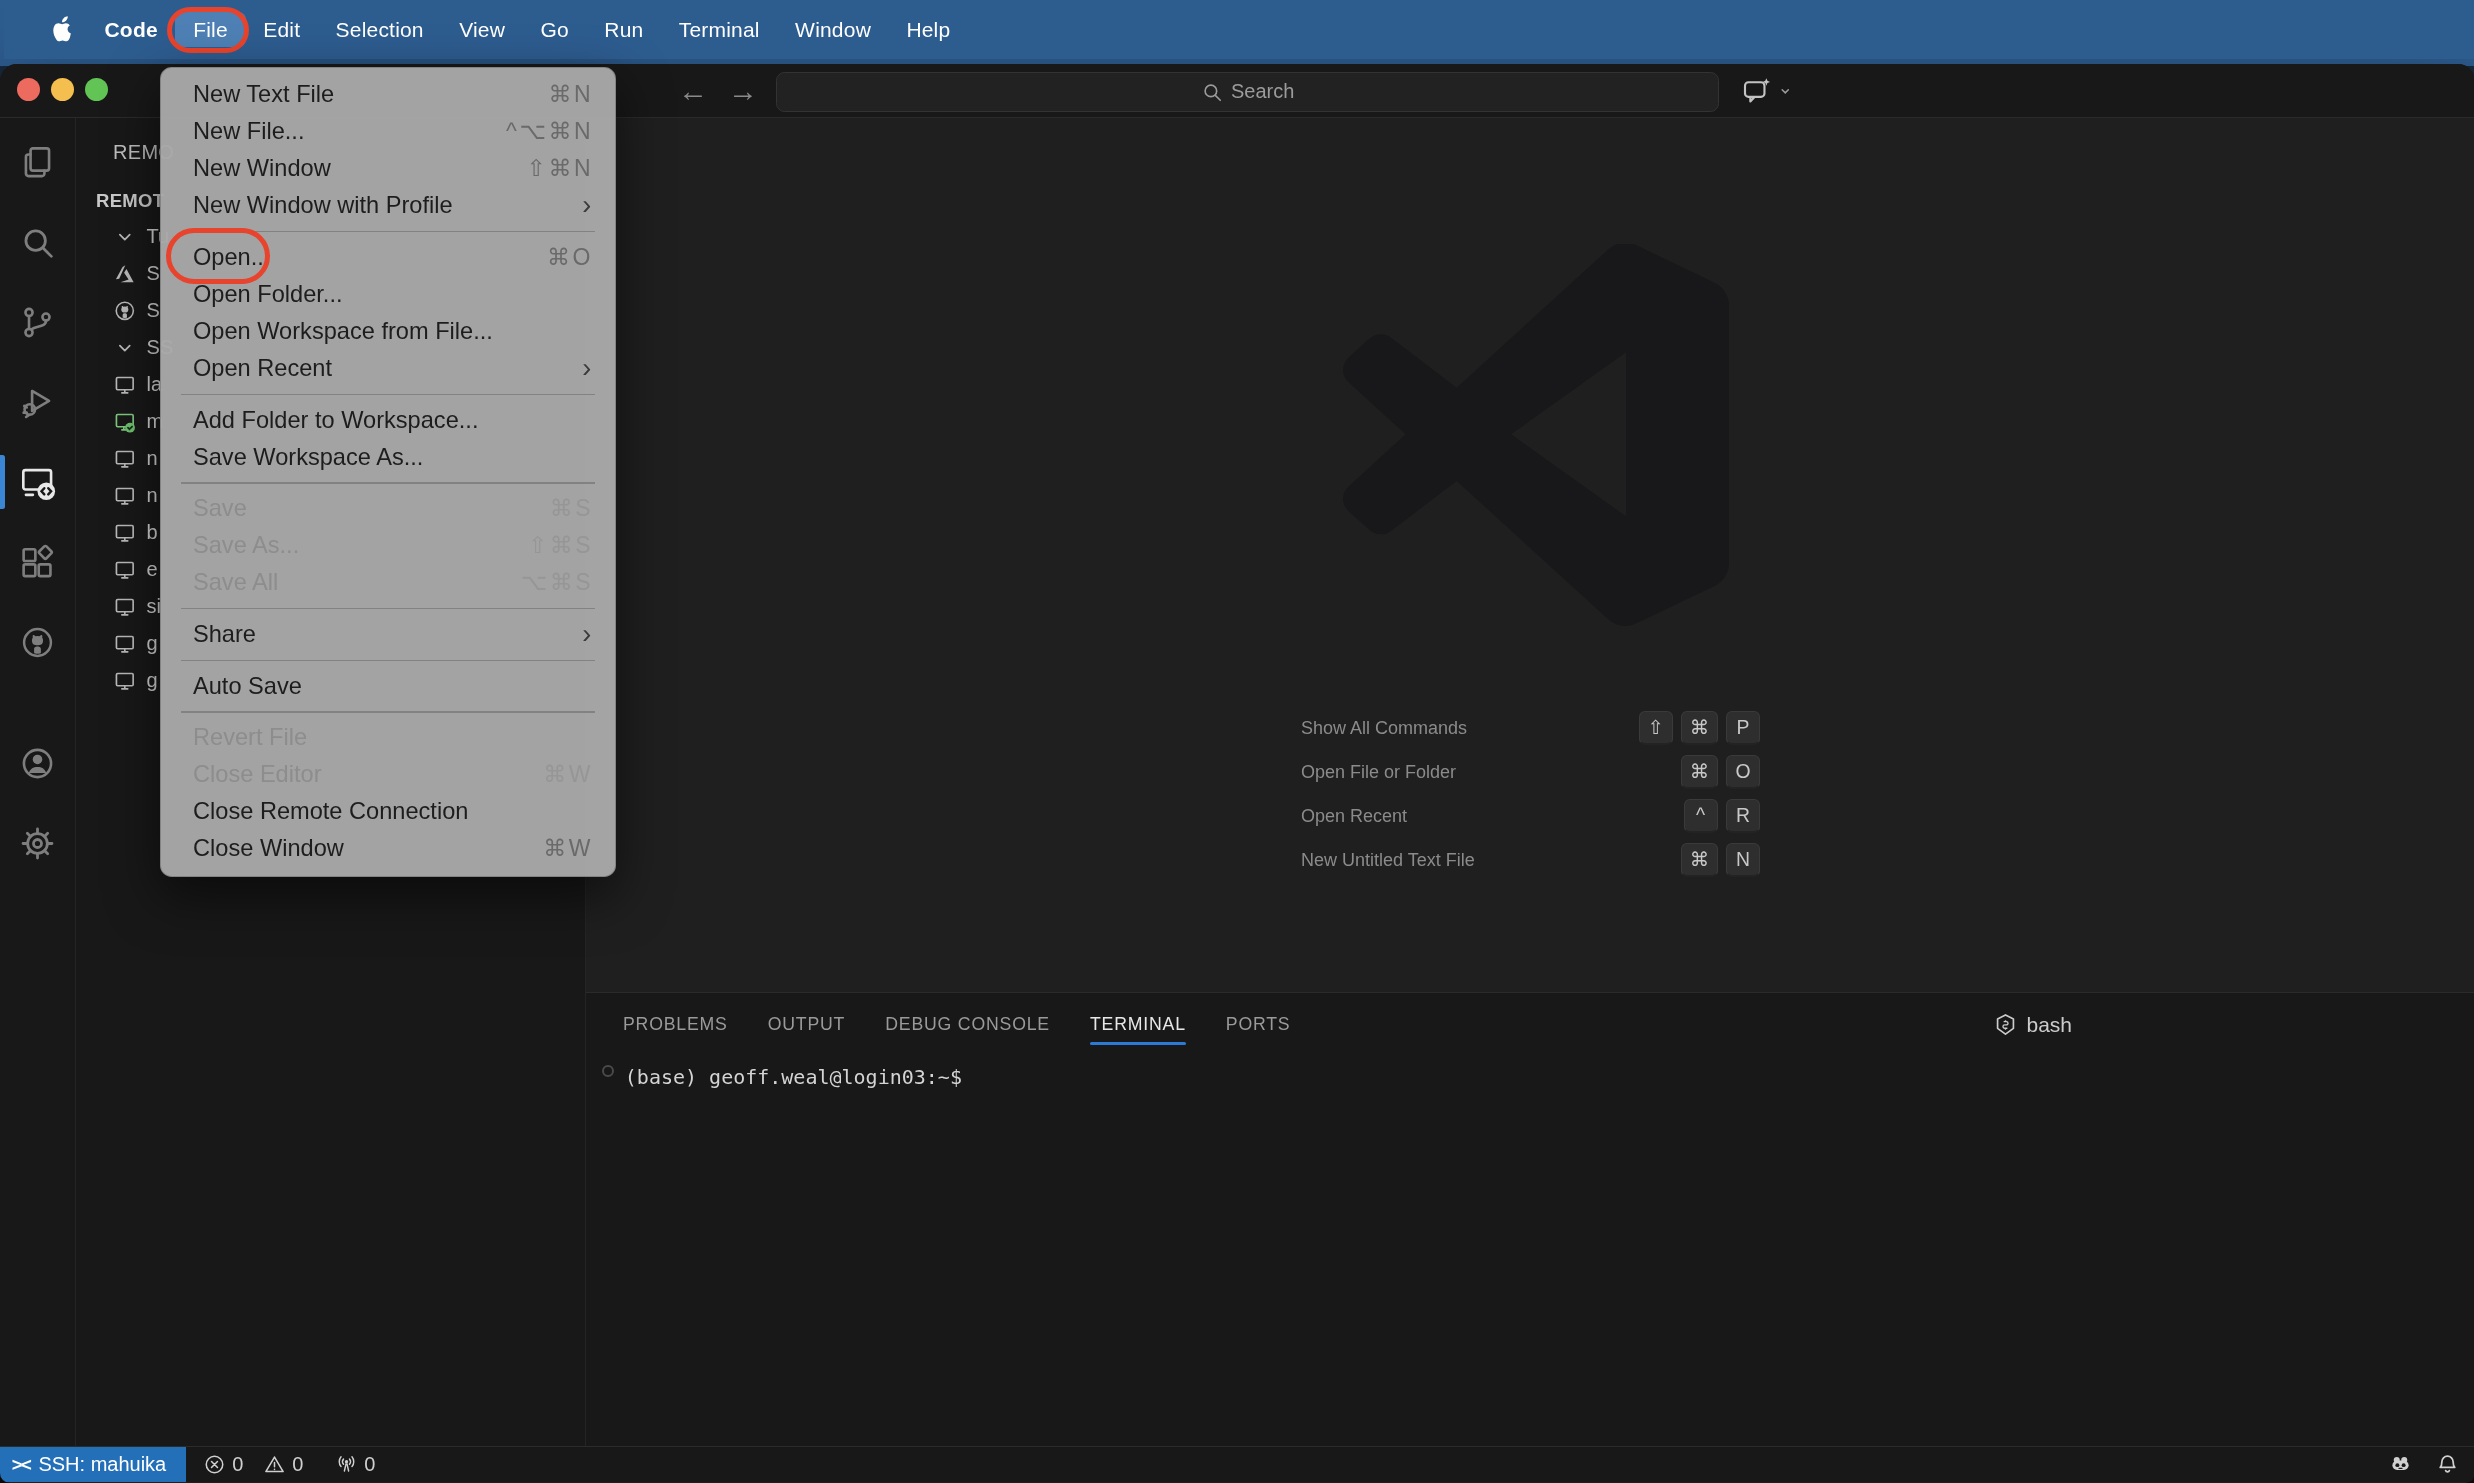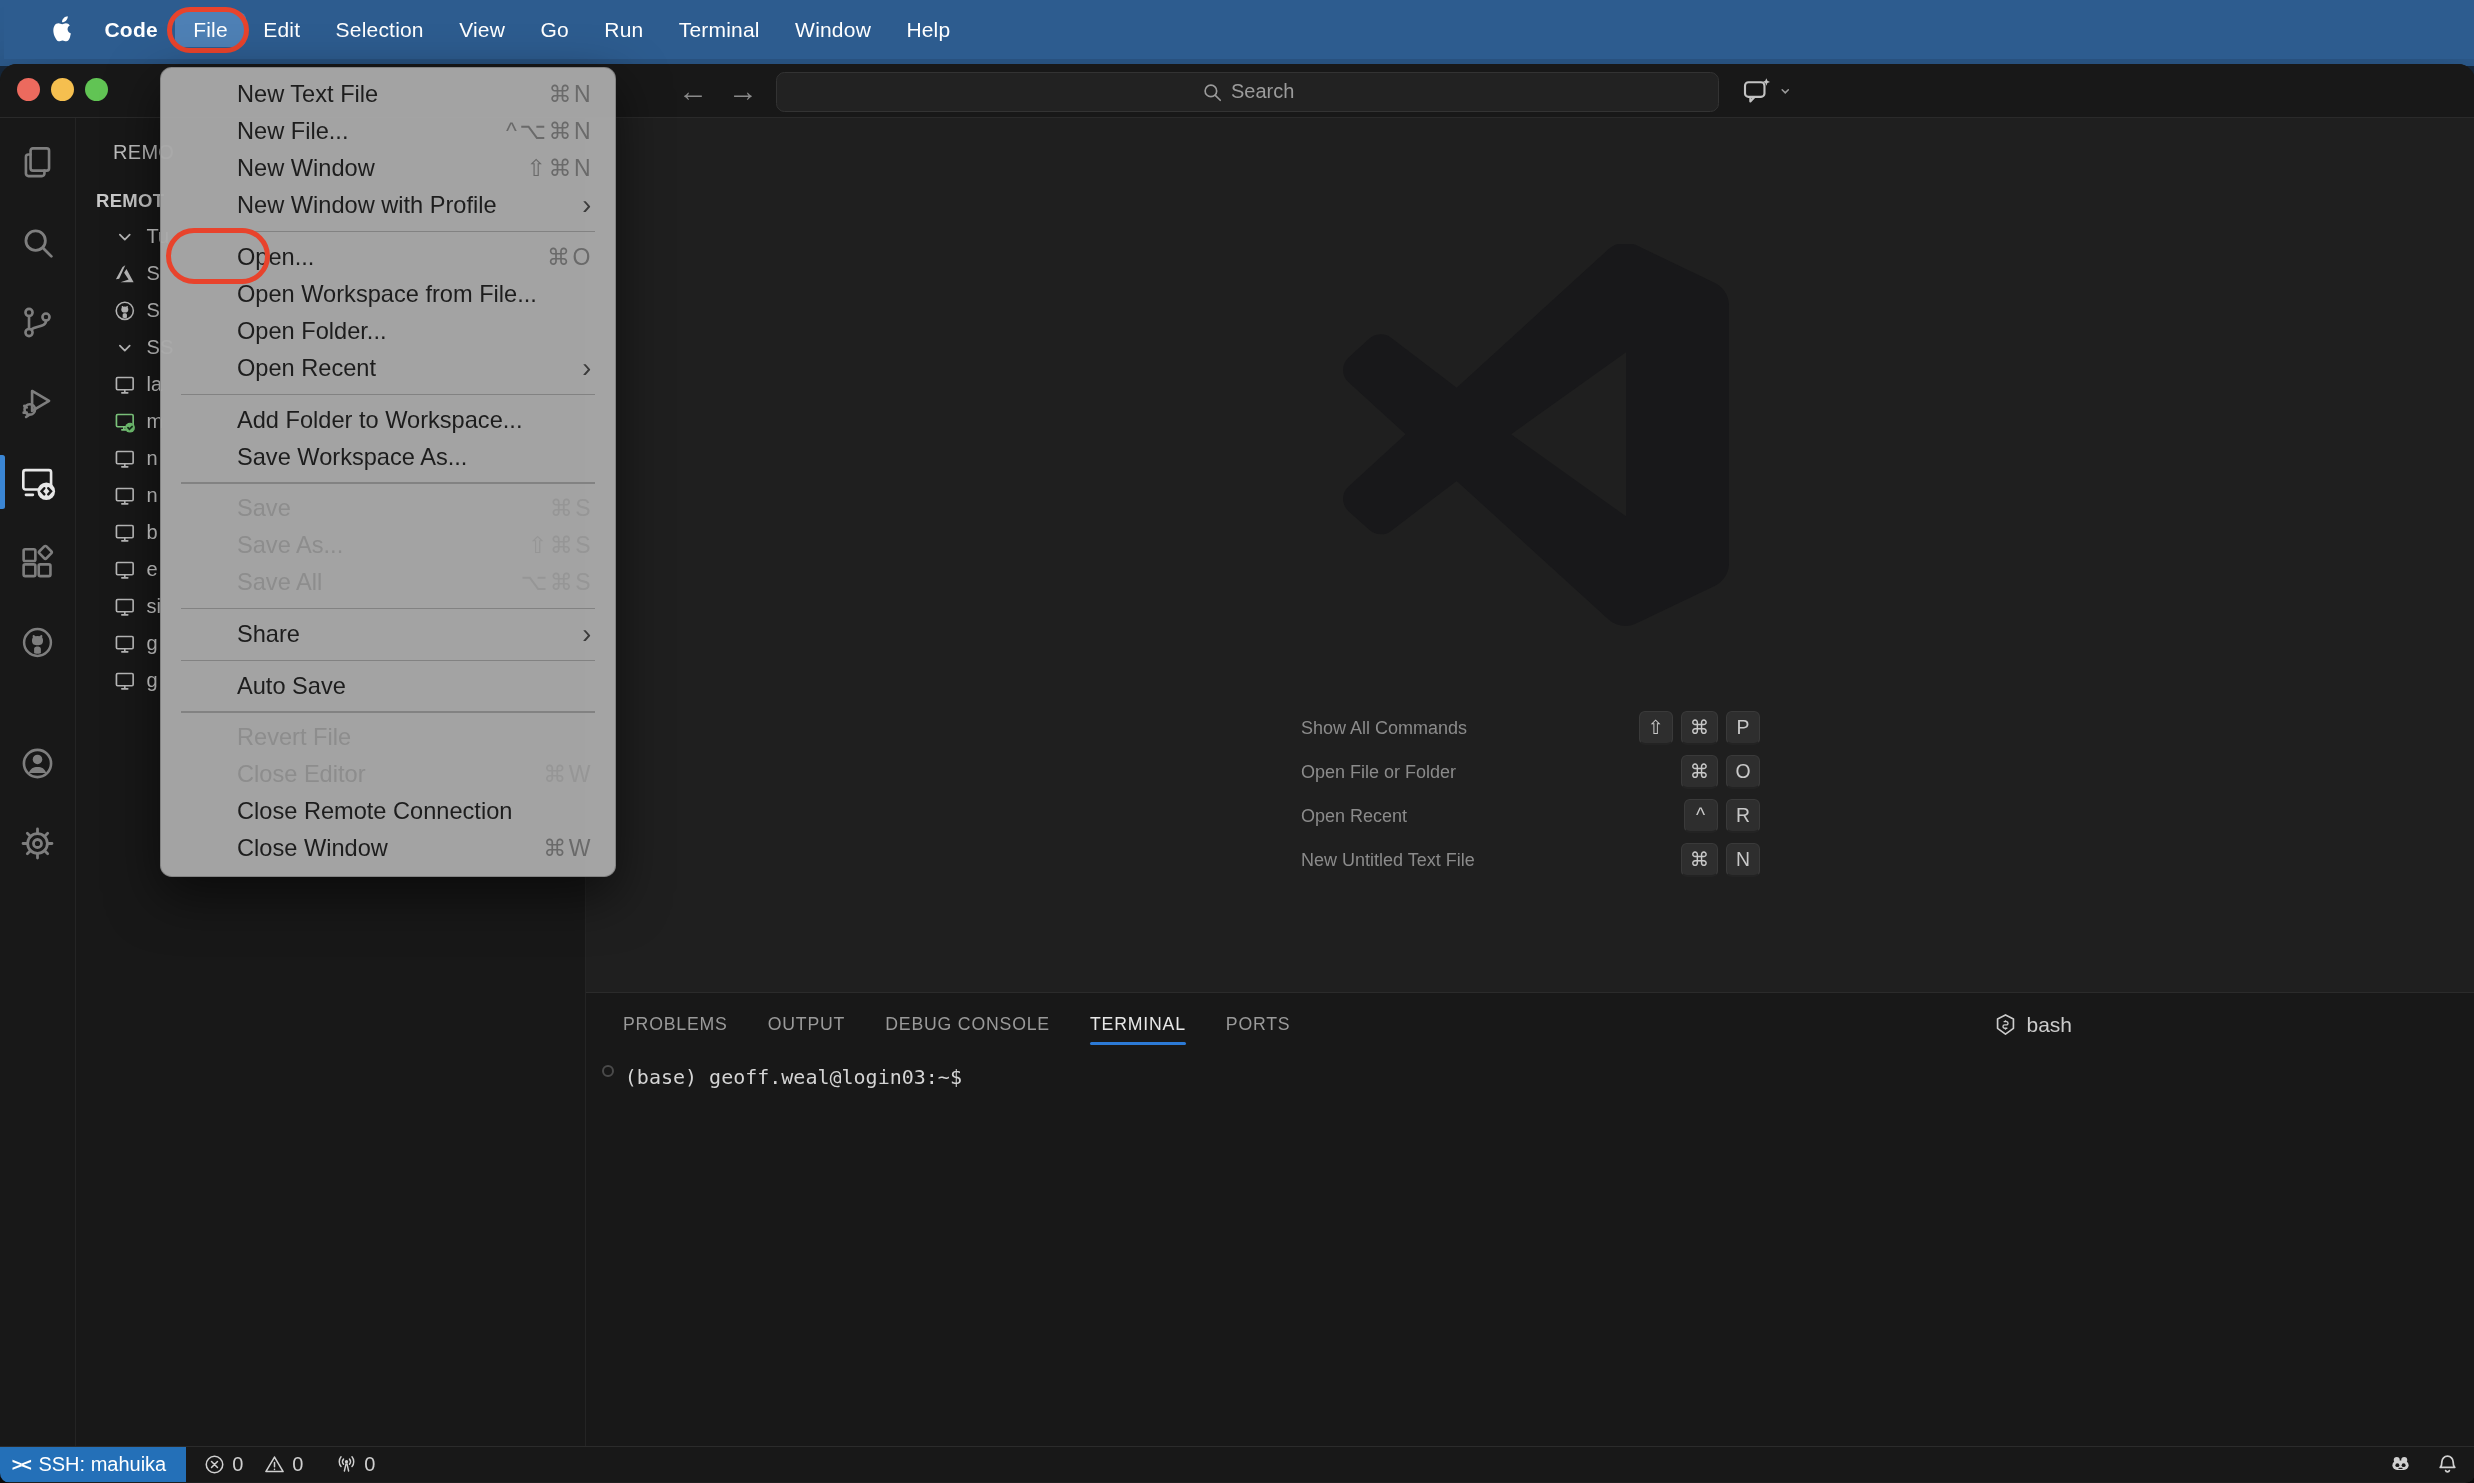--- a/index.html
+++ b/index.html
@@ -121,21 +121,21 @@
   .sb-right .icon { width:25px; height:25px; color:#d0d0d0; }
 
   
   .filemenu {
     position:absolute; left:160px; top:67px; width:456px; z-index:40;
     background:rgba(168,168,168,.97); border:0.8px solid rgba(110,110,110,.6);
     border-radius:11.8px; padding:8.4px 0;
     box-shadow:0 18.5px 51px rgba(0,0,0,.55);
   }
   .fm-item { height:37px; padding:0 22px 0 32px; display:flex; align-items:center; font-size:23.6px; color:#1d1d1d; }
-  .fm-label { flex:1; white-space:nowrap;margin-left:44px; }
+  .fm-label { flex:1; white-space:nowrap; }
   .fm-shortcut { color:#6a6a6a; font-size:23px; letter-spacing:2.5px; white-space:nowrap; }
   .fm-chevron { display:none; color:#3a3a3a; font-size:27px; line-height:1; margin-right:1.7px; }
   .fm-item.submenu .fm-chevron { display:block; }
   .fm-item.disabled { color:#8d8d8d; }
   .fm-item.disabled .fm-shortcut { color:#969696; }
   .fm-item.separator { height:auto; padding:6.7px 20px; }
   .fm-item.separator::before { content:""; display:block; width:100%; height:1.3px; background:rgba(70,70,70,.35); }
 </style>
 </head>
 <body>
@@ -597,26 +597,26 @@
       
       
       
     </div>
     <div class="fm-item">
       <span class="fm-label">Open...</span>
       <span class="fm-shortcut">⌘O</span>
 
     </div>
     <div class="fm-item">
+      <span class="fm-label">Open Folder...</span>
+      <span class="fm-shortcut"></span>
+
+    </div>
+    <div class="fm-item">
       <span class="fm-label">Open Workspace from File...</span>
-      <span class="fm-shortcut"></span>
-
-    </div>
-    <div class="fm-item">
-      <span class="fm-label">Open Folder...</span>
       <span class="fm-shortcut"></span>
 
     </div>
     <div class="fm-item submenu">
       <span class="fm-label">Open Recent</span>
       <span class="fm-shortcut"></span>
       <span class="fm-chevron">›</span>
     </div>
     <div class="fm-item separator">
       

